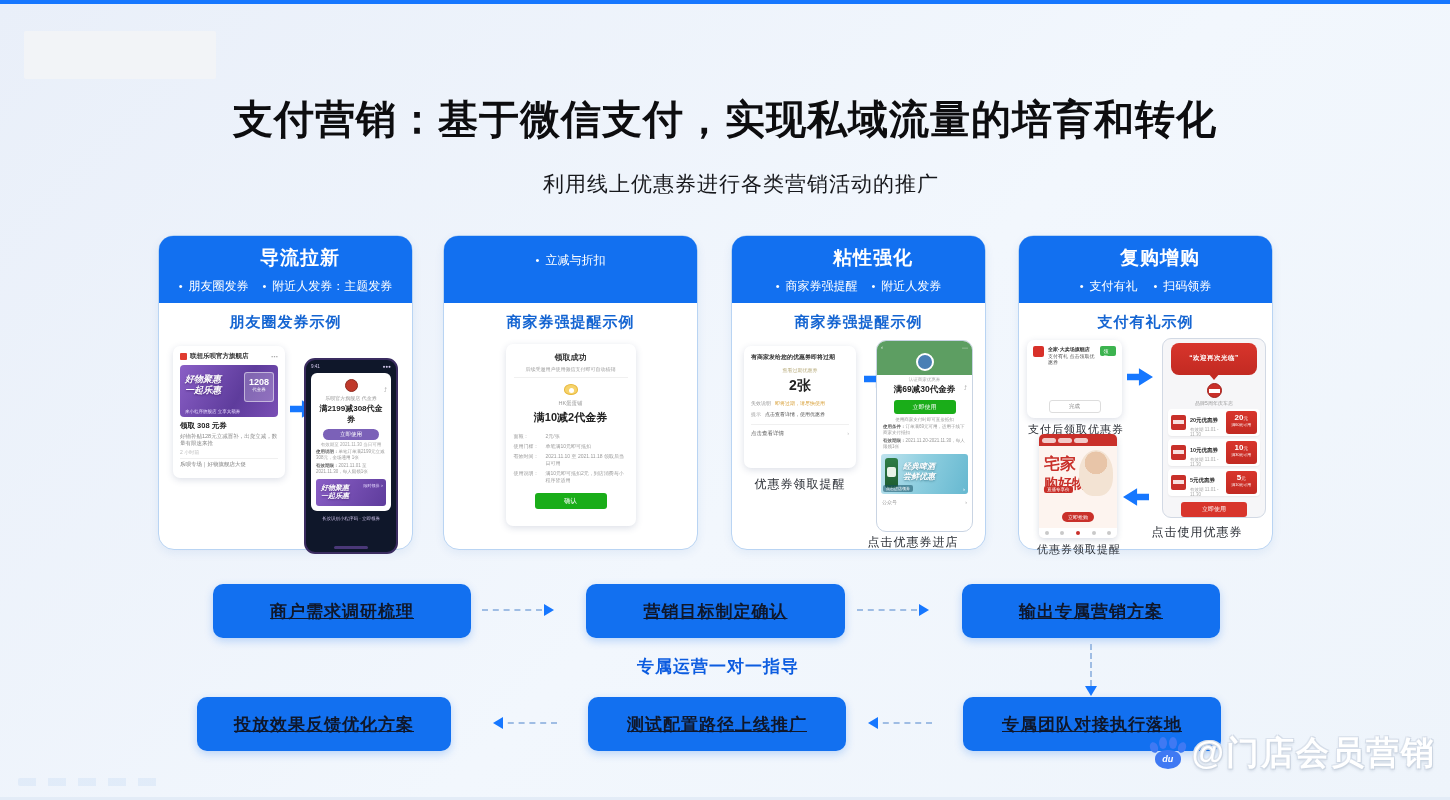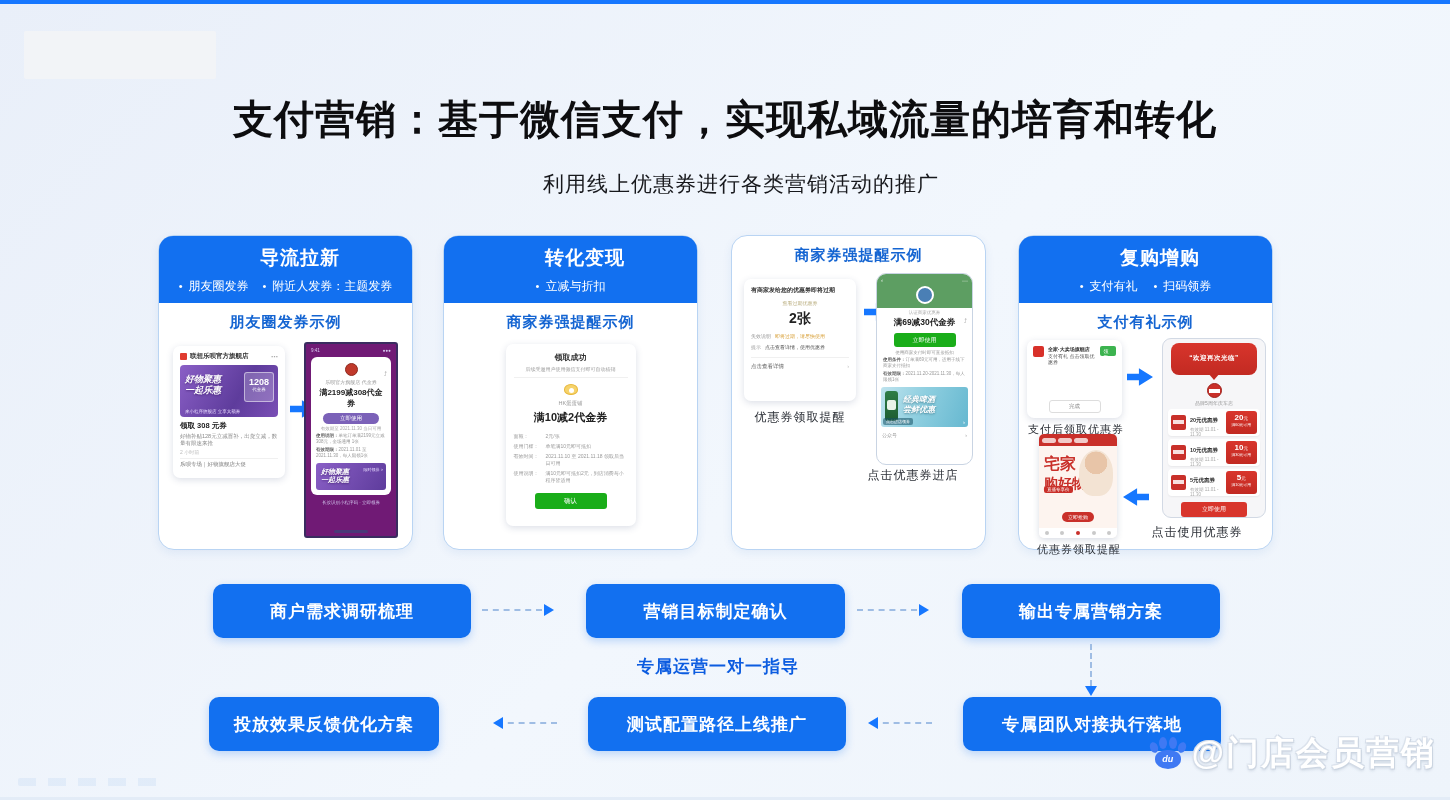--- a/index.html
+++ b/index.html
@@ -36,21 +36,21 @@
   .pb-text { position:absolute; left:5px; top:9px; color:#fff; font-weight:900; font-style:italic; font-size:9px; line-height:11px; text-shadow:0 1px 2px rgba(40,0,80,.5); }
   .pb-coupon { position:absolute; right:4px; top:7px; width:30px; height:30px; background:rgba(255,255,255,.22); border:1px solid rgba(255,255,255,.5); border-radius:3px; color:#fff; font-weight:800; font-size:9px; text-align:center; padding-top:4px; }
   .pb-coupon small { display:block; font-size:4.5px; font-weight:400; }
   .pb-tagline { position:absolute; left:5px; bottom:3px; font-size:4.5px; color:#e9dcff; }
   .feed-title { margin-top:4px; font-size:7.5px; font-weight:700; color:#222; }
   .feed-desc { margin-top:2px; font-size:5.5px; line-height:7px; color:#8a8a8a; }
   .feed-meta { margin-top:2px; font-size:5px; color:#bbb; }
   .feed-link { margin-top:3px; border-top:1px solid #f0f0f0; padding-top:2px; font-size:5.5px; color:#7d7d7d; }
 
   
-  .phone-purple { position:absolute; right:14px; top:4px; width:94px; height:196px; background:#701a75; border-radius:3px; border:2px solid #3a2c60; padding:4px 5px; overflow:hidden; }
+  .phone-purple { position:absolute; right:14px; top:20px; width:94px; height:196px; background:#0f172a; border-radius:11px; border:2px solid #3a2c60; padding:4px 5px; overflow:hidden; }
   .pp-status { display:flex; justify-content:space-between; color:#d9cdf2; font-size:4.5px; }
   .pp-card { margin-top:4px; background:#fff; border-radius:6px; padding:6px 5px 5px; position:relative; }
   .pp-logo { width:13px; height:13px; border-radius:50%; background:#c0392b; border:1px solid #8e2b20; margin:0 auto; }
   .pp-share { position:absolute; right:4px; top:14px; font-size:6px; color:#999; }
   .pp-store { text-align:center; font-size:5px; color:#999; margin-top:3px; }
   .pp-coupon { text-align:center; font-size:8px; font-weight:800; color:#222; margin-top:2px; }
   .pp-btn { width:56px; margin:4px auto 0; background:#7b61b8; color:#fff; border-radius:7px; font-size:5.5px; text-align:center; padding:2px 0; }
   .pp-valid { text-align:center; font-size:4.5px; color:#aaa; margin-top:2px; }
   .pp-rule { font-size:4.5px; color:#9a9a9a; line-height:6px; margin-top:2px; }
   .pp-rule b { color:#666; font-weight:700; }
@@ -141,21 +141,21 @@
   .promo-title .t1 { font-size:16px; }
   .promo-title .t2 { font-size:14px; display:block; margin-top:0; }
   .promo-tag { position:absolute; left:5px; top:52px; background:#c9302a; color:#fff; font-size:4.5px; border-radius:2px; padding:1px 3px; }
   .promo-person { position:absolute; right:4px; top:16px; width:34px; height:46px; border-radius:50% 50% 40% 40%; background:radial-gradient(circle at 50% 28%,#e8c5a8 0 30%,#f3e3d3 31% 100%); }
   .promo-btn { position:absolute; left:50%; transform:translateX(-50%); bottom:16px; background:#c9302a; color:#fff; font-size:5px; border-radius:6px; padding:2px 6px; white-space:nowrap; }
   .promo-nav { position:absolute; left:0; right:0; bottom:0; height:10px; background:#fff; display:flex; justify-content:space-around; align-items:center; }
   .promo-nav i { width:4px; height:4px; border-radius:50%; background:#c9c9c9; }
   .promo-nav i.on { background:#c9302a; }
 
   
-  .flow-box { position:absolute; height:54px; background:#1270f0; border-radius:10px; color:#ffffff; font-size:17px; font-weight:800; letter-spacing:1px; display:flex; align-items:center; justify-content:center; box-shadow:0 3px 8px rgba(18,112,240,.25); }
+  .flow-box { position:absolute; height:54px; background:#1270f0; border-radius:10px; color:#0f172a; font-size:17px; font-weight:800; letter-spacing:1px; display:flex; align-items:center; justify-content:center; box-shadow:0 3px 8px rgba(18,112,240,.25);text-decoration:underline; }
   .flow-label { position:absolute; font-size:17px; font-weight:800; color:#0c5ce0; letter-spacing:1px; }
   .dash-h { position:absolute; border-top:2px dashed #9fbde4; }
   .dash-v { position:absolute; border-left:2px dashed #9fbde4; }
   .ah-r { position:absolute; width:0; height:0; border:6px solid transparent; border-left:10px solid #1677ff; }
   .ah-l { position:absolute; width:0; height:0; border:6px solid transparent; border-right:10px solid #1677ff; }
   .ah-d { position:absolute; width:0; height:0; border:6px solid transparent; border-top:10px solid #1677ff; }
 
   
   .watermark { position:absolute; right:14px; bottom:24px; display:flex; align-items:center; gap:4px; }
   .paw { position:relative; width:40px; height:36px; }
@@ -232,21 +232,20 @@
           </div>
           <div class="pp-foot">长按识别小程序码 · 立即领券</div>
           <div class="pp-homebar"></div>
         </div>
       </div>
     </div>
   </div>
 
   <div class="card" style="left:443px">
     <div class="card-header">
-      <div class="card-title">转化变现</div>
       <div class="card-bullets">
         <span class="bullet">立减与折扣</span>
       </div>
     </div>
     <div class="card-body">
       <div class="example-label">商家券强提醒示例</div>
       <div class="mock-area">
         <div class="receipt shadowcard">
           <div class="rc-head">领取成功</div>
           <div class="rc-sub">后续受邀用户使用微信支付即可自动核销</div>
@@ -271,20 +270,27 @@
                 <span class="vl">满10元即可抵扣2元，到店消费与小程序皆适用</span>
               </div>
           </div>
           <div class="rc-btn">确认</div>
         </div>
       </div>
     </div>
   </div>
 
   <div class="card" style="left:731px">
+    <div class="card-header">
+      <div class="card-title">粘性强化</div>
+      <div class="card-bullets">
+        <span class="bullet">商家券强提醒</span>
+        <span class="bullet">附近人发券</span>
+      </div>
+    </div>
     <div class="card-body">
       <div class="example-label">商家券强提醒示例</div>
       <div class="mock-area">
         <div class="notify-card shadowcard">
           <div class="nc-title">有商家发给您的优惠券即将过期</div>
           <div class="nc-sub">查看过期优惠券</div>
           <div class="nc-count">2张</div>
           <div class="nc-row">
               <span class="lb">失效说明</span>
               <span class="or">即将过期，请尽快使用</span>
@@ -425,21 +431,21 @@
   <div class="dash-h" style="left:482px;top:609px;width:60px"></div>
   <div class="ah-r" style="left:544px;top:604px"></div>
   <div class="dash-h" style="left:857px;top:609px;width:60px"></div>
   <div class="ah-r" style="left:919px;top:604px"></div>
 
   <div class="flow-label" style="left:637px;top:655px">专属运营一对一指导</div>
 
   <div class="dash-v" style="left:1090px;top:644px;height:42px"></div>
   <div class="ah-d" style="left:1085px;top:686px"></div>
 
-  <div class="flow-box" style="left:209px;top:697px;width:230px">投放效果反馈优化方案</div>
+  <div class="flow-box" style="left:197px;top:697px;width:254px">投放效果反馈优化方案</div>
   <div class="flow-box" style="left:588px;top:697px;width:258px">测试配置路径上线推广</div>
   <div class="flow-box" style="left:963px;top:697px;width:258px">专属团队对接执行落地</div>
 
   <div class="dash-h" style="left:497px;top:722px;width:60px"></div>
   <div class="ah-l" style="left:487px;top:717px"></div>
   <div class="dash-h" style="left:872px;top:722px;width:60px"></div>
   <div class="ah-l" style="left:862px;top:717px"></div>
 
   <div class="watermark">
     <div class="paw">

